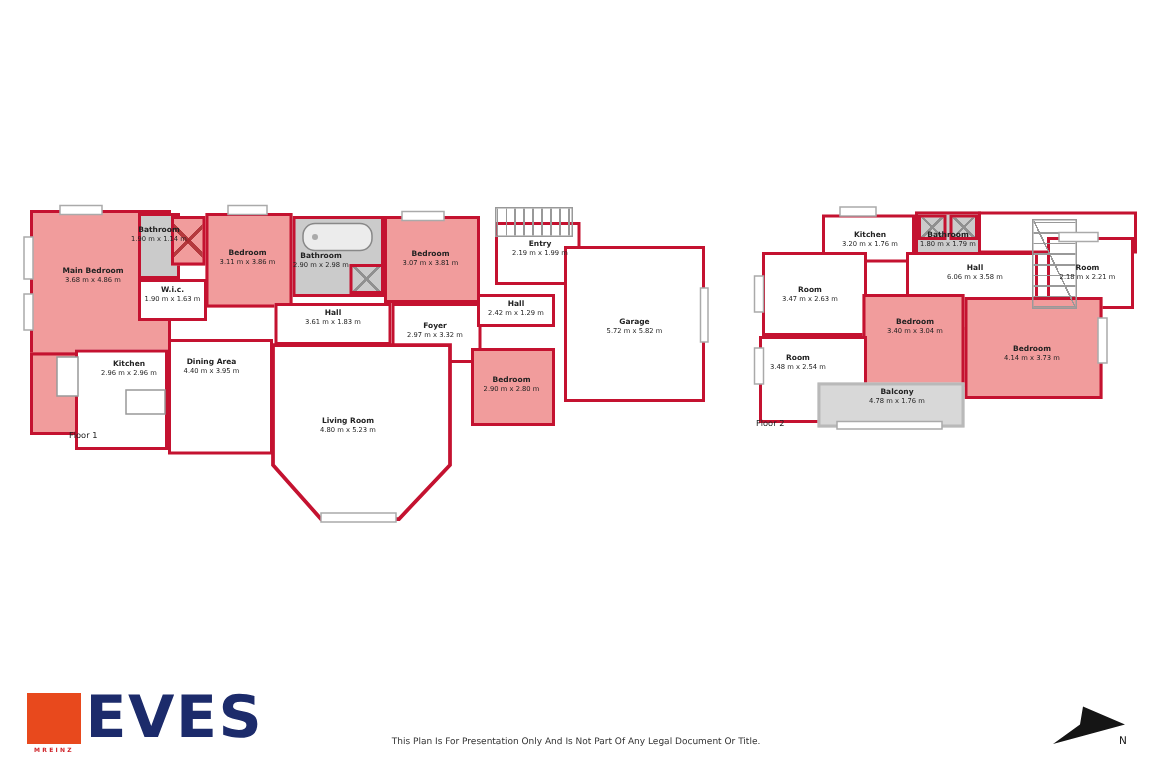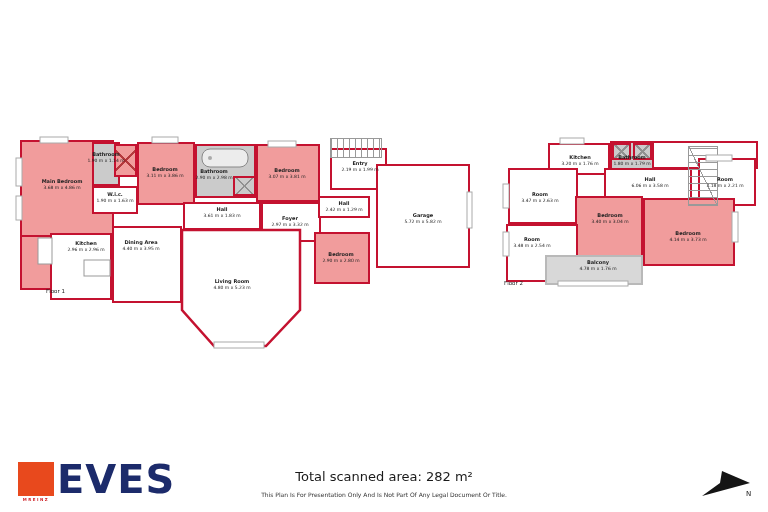--- a/index.html
+++ b/index.html
@@ -203,21 +203,20 @@
       <span class="rd">4.78 m x 1.76 m</span>
     </div>
   <div class="flabel" style="left:504px;top:280px">Floor 2</div>
 
   <div class="logo">
     <div class="logo-sq"></div>
     <div class="logo-sub">MREINZ</div>
     <div class="logo-text">EVES</div>
   </div>
 
-  <div class="total">Total scanned area: 282 m²</div>
   <div class="disclaimer">This Plan Is For Presentation Only And Is Not Part Of Any Legal Document Or Title.</div>
 
   <svg class="north" width="56" height="30">
     <polygon points="2,27 50,14 22,2 20,14" fill="#151515"></polygon>
     <text x="46" y="27" font-size="7" fill="#151515">N</text>
   </svg>
 
 </div>
 
 </body></html>

